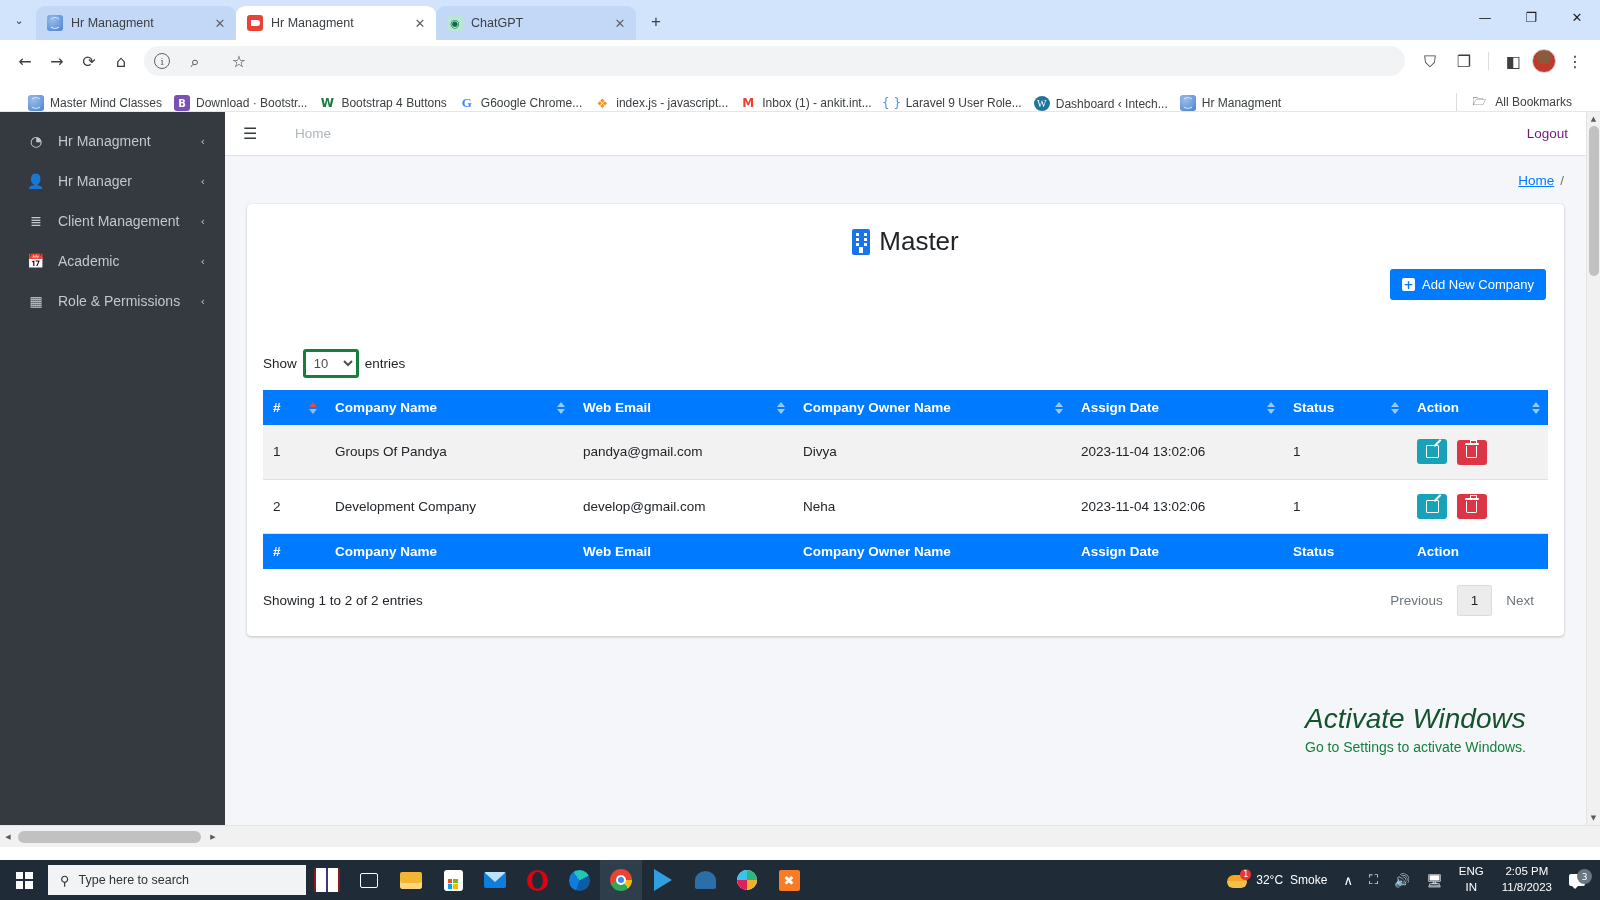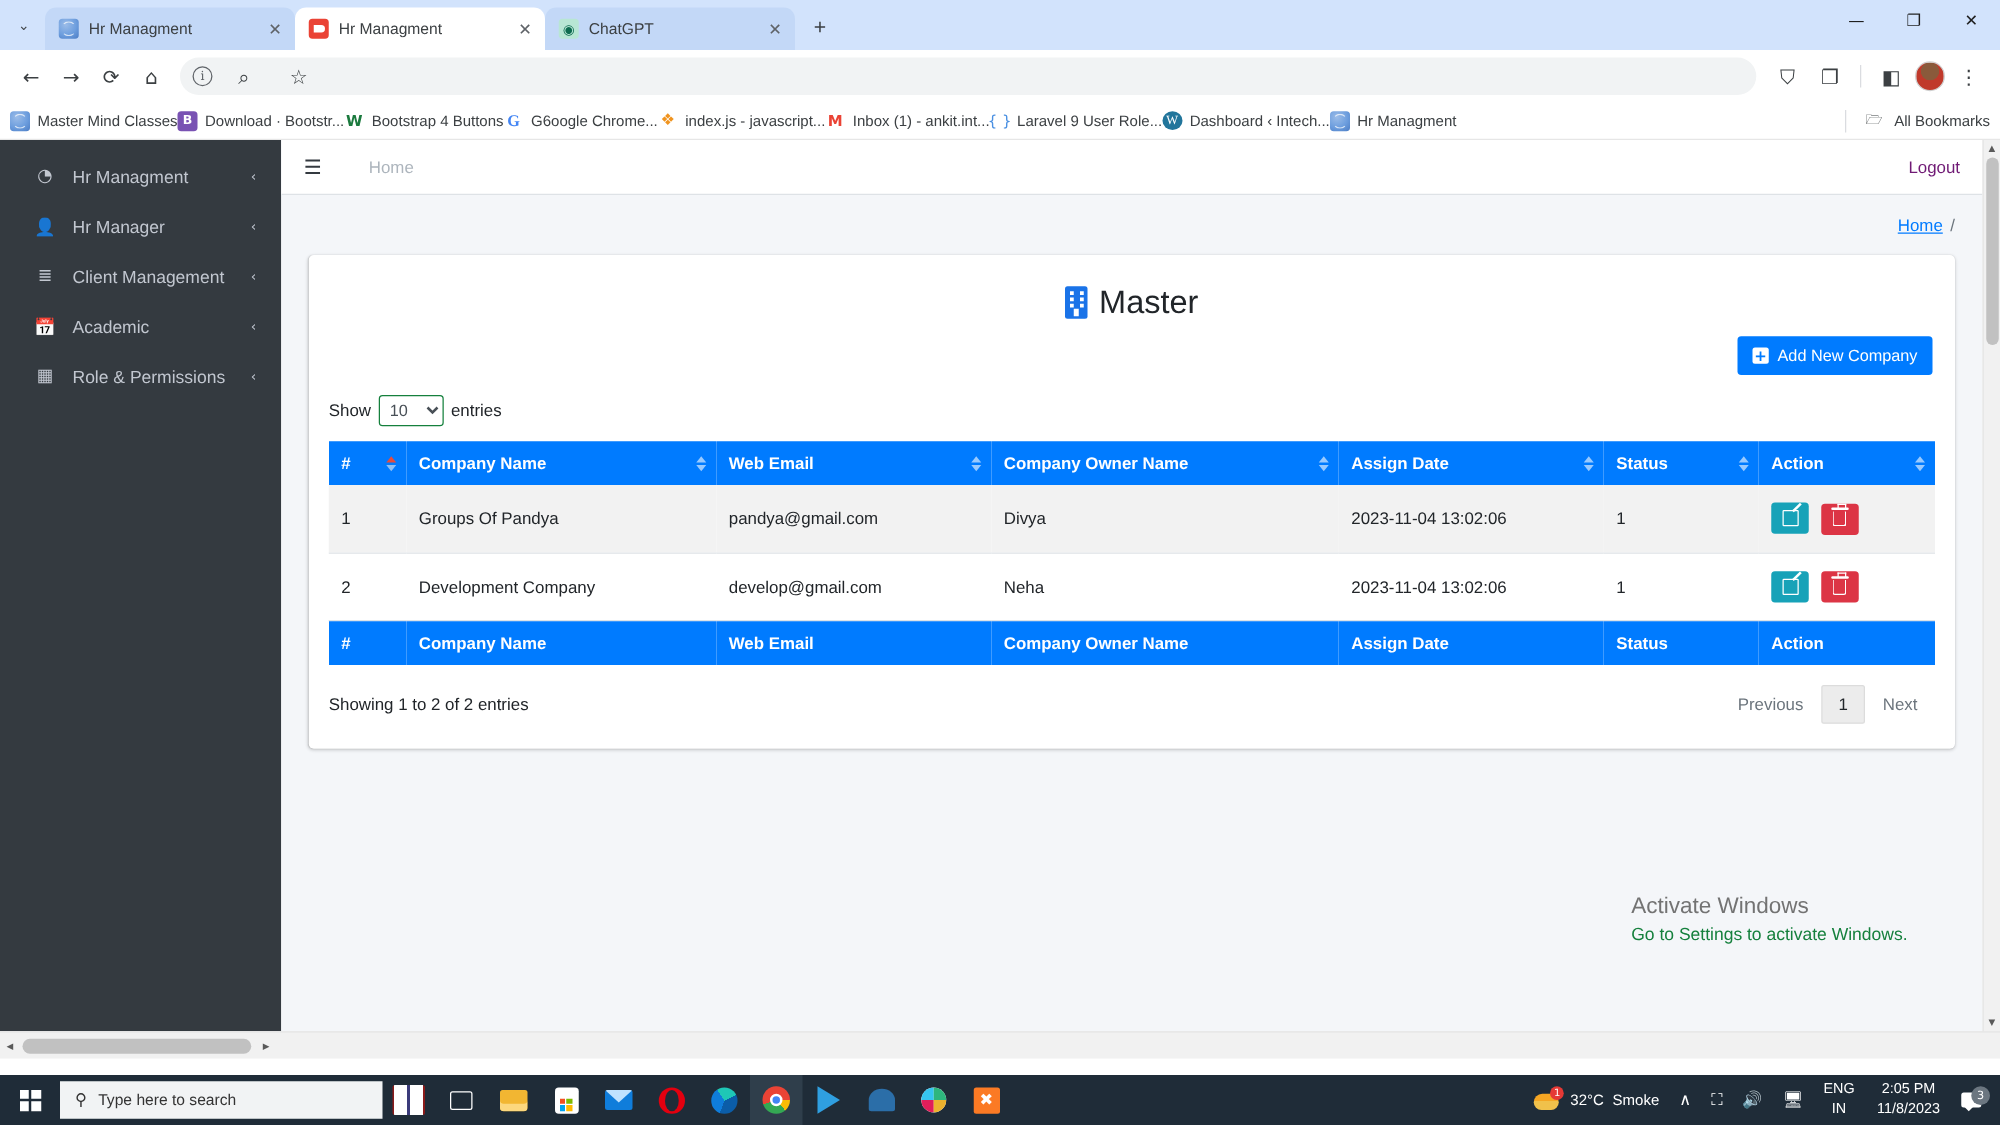--- a/index.html
+++ b/index.html
@@ -76,22 +76,22 @@
   .omnibox .url { flex:1; font-size: 13.5px; color:#202124; white-space:nowrap; overflow:hidden; }
   .omnibox .ob-right { display:flex; gap:14px; align-items:center; }
   .tb-right { display:flex; align-items:center; gap: 4px; }
   .tb-sep { width:1px; height:18px; background:#dadce0; margin: 0 5px; }
   .avatar-btn {
     width:24px;height:24px;border-radius:50%;
     background: radial-gradient(circle at 50% 32%, #8a5a3b 0 38%, #c0392b 40% 100%);
     border: 1px solid #d0d0d0;
   }
 
-  .bookmarks { height: 30px; background:#fff; display:flex; align-items:center;
-    padding: 0 8px; gap: 0; font-size: 12px; color:#3c4043; border-bottom: 1px solid #e6e6e6; }
+  .bookmarks { height: 30px; background:#fff; display:flex; align-items:flex-end;
+    padding: 0 28px; gap: 12px; font-size: 12px; color:#3c4043; border-bottom: 1px solid #e6e6e6; }
   .bm { display:flex; align-items:center; gap:6px; white-space:nowrap; }
   .bm-ico { width:16px;height:16px;flex:0 0 16px;display:flex;align-items:center;justify-content:center;
     font-size:11px; border-radius:3px; font-family:"DejaVu Sans", sans-serif; }
   .ico-bs { background:#7952b3; color:#fff; font-weight:bold; font-size:10px; border-radius:3px; }
   .ico-w  { color:#1b7a3e; font-weight:bold; font-size:12px; }
   .ico-g  { color:#4285f4; font-weight:bold; font-size:13px; font-family:"Liberation Serif", serif;}
   .ico-js { color:#f0941f; font-weight:bold; font-size:13px; }
   .ico-m  { color:#ea4335; font-weight:bold; font-size:12px; }
   .ico-laravel { color:#4a90e2; font-size:12px; }
   .ico-wp { width:15px;height:15px;border-radius:50%;background:#21759b;color:#fff;
@@ -168,22 +168,22 @@
   .btn-primary {
     background:#007bff; color:#fff; border:none; border-radius: 3px;
     font-size: 13px; padding: 8px 12px; display:flex; align-items:center; gap:7px;
     font-family:"Liberation Sans", sans-serif; cursor:pointer;
   }
   .plus-box { width: 13px;height:13px;background:#fff;color:#007bff;border-radius:2px;
     display:flex;align-items:center;justify-content:center;font-size:12px;line-height:1;font-weight:bold;
     font-family:"DejaVu Sans", sans-serif;}
 
   .table-top { display:flex; align-items:center; justify-content:space-between; padding: 2px 0 12px 0; }
-  .dt-length { font-size: 13.5px; color:#212529; display:flex; align-items:center; gap: 6px; }
-  .dt-length select { font-size: 13px; padding: 3px 4px; border:1px solid #15803d; border-radius:3px;
+  .dt-length { font-size: 13.5px; color:#212529; display:flex; align-items:center; gap: 6px; margin-top: 33px; }
+  .dt-length select { font-size: 13px; padding: 3px 4px; border:3px solid #15803d; border-radius:3px;
     background:#fff; color:#495057; font-family:"Liberation Sans", sans-serif; }
   .dt-filter { font-size: 13.5px; color:#212529; display:flex; align-items:center; gap: 8px; }
   .dt-filter input { width: 168px; height: 28px; border: 1px solid #ced4da; border-radius: 3px;
     padding: 2px 6px; font-size: 13px; font-family:"Liberation Sans", sans-serif; outline:none; }
 
   table { width: 100%; border-collapse: collapse; }
   thead.t-head th, tfoot.t-foot th {
     background: #007bff; color:#fff; font-size: 13.5px; text-align:left;
     padding: 10px 10px; font-weight: bold; white-space: nowrap; position: relative;
   }
@@ -216,21 +216,21 @@
 
   .table-bottom { display:flex; align-items:center; justify-content:space-between; padding: 16px 0 2px 0; }
   .dt-info { font-size: 13.5px; color:#212529; }
   .pagination { display:flex; align-items:center; }
   .pg { font-size: 13.5px; color:#6c757d; padding: 7px 13px; border: 1px solid transparent; }
   .pg.num { background:#ececec; border: 1px solid #dcdcdc; color:#212529; border-radius:2px;
     min-width: 34px; text-align:center; }
 
   .watermark { position:absolute; right: 60px; bottom: 70px; text-align: left; color:#b9bcc4;
     user-select:none; }
-  .watermark .w1 { font-size: 18px; color:#737373; }
+  .watermark .w1 { font-size: 28px; color:#14532d;font-style:italic; }
   .watermark .w2 { font-size: 14px; color:#15803d; margin-top: 4px; }
 
   
   .vscroll { position:absolute; right:0; top:0; width: 14px; height: 713px; background:#f1f1f1;
     border-left:1px solid #e4e4e4; }
   .vscroll .arrow-up, .vscroll .arrow-dn { height:14px; display:flex;align-items:center;justify-content:center;
     font-size:7px;color:#5a5a5a; font-family:"DejaVu Sans", sans-serif;}
   .vscroll .thumb { position:absolute; top:14px; left:2px; width:10px; height: 150px; background:#c1c1c1;
     border-radius:5px; }
   .vscroll .arrow-dn { position:absolute; bottom:0; width:100%; }

